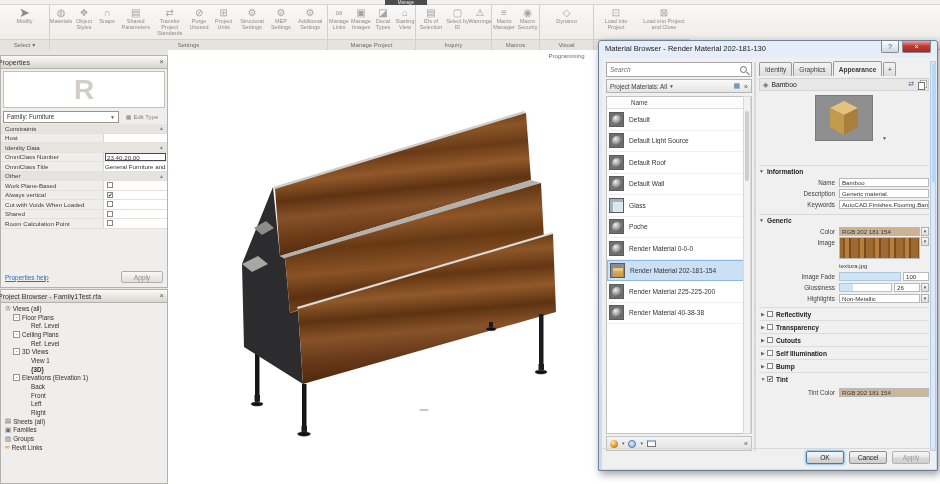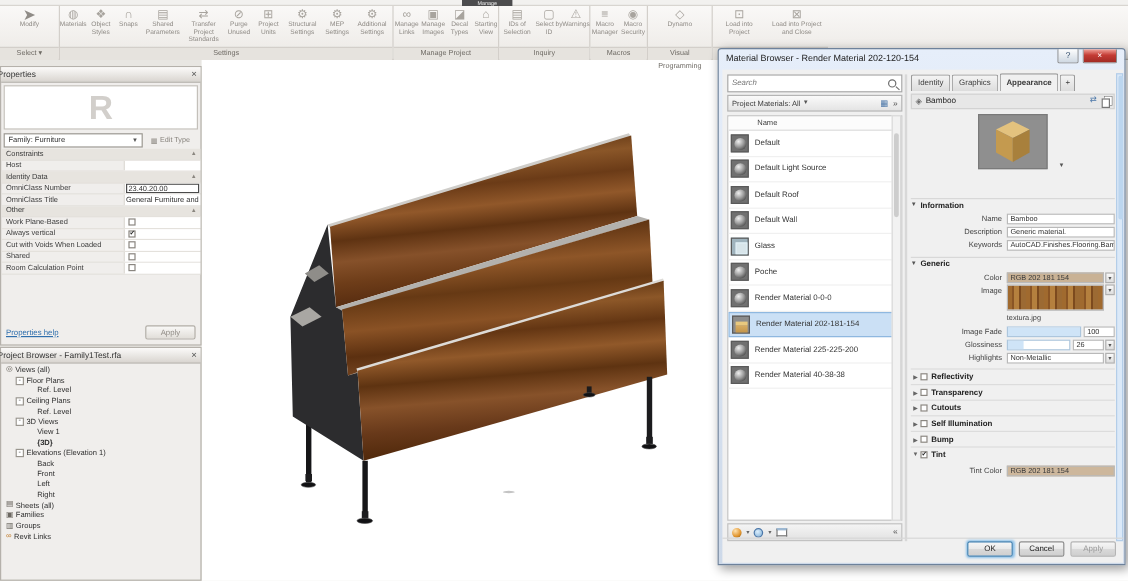--- a/index.html
+++ b/index.html
@@ -531,21 +531,21 @@
         <span class="tlabel">Groups</span>
       </div>
     <div class="trow" style="padding-left:2px">
         <span class="tico" style="color:#c07a28">∞</span>
         <span class="tlabel">Revit Links</span>
       </div>
   </div>
 </div>
 
 <div id="dlg">
-  <span id="dlg-title">Material Browser - Render Material 202-120-154</span>
+  <span id="dlg-title">Material Browser - Render Material 202-181-130</span>
   <span class="titlebtn" id="btn-help">?</span>
   <span class="titlebtn" id="btn-close">×</span>
 
   <div id="dlg-body">
 
     <div id="search-box">
       <input placeholder="Search" style="">
       <span class="mag"></span>
     </div>
     <div id="browse-bar">

